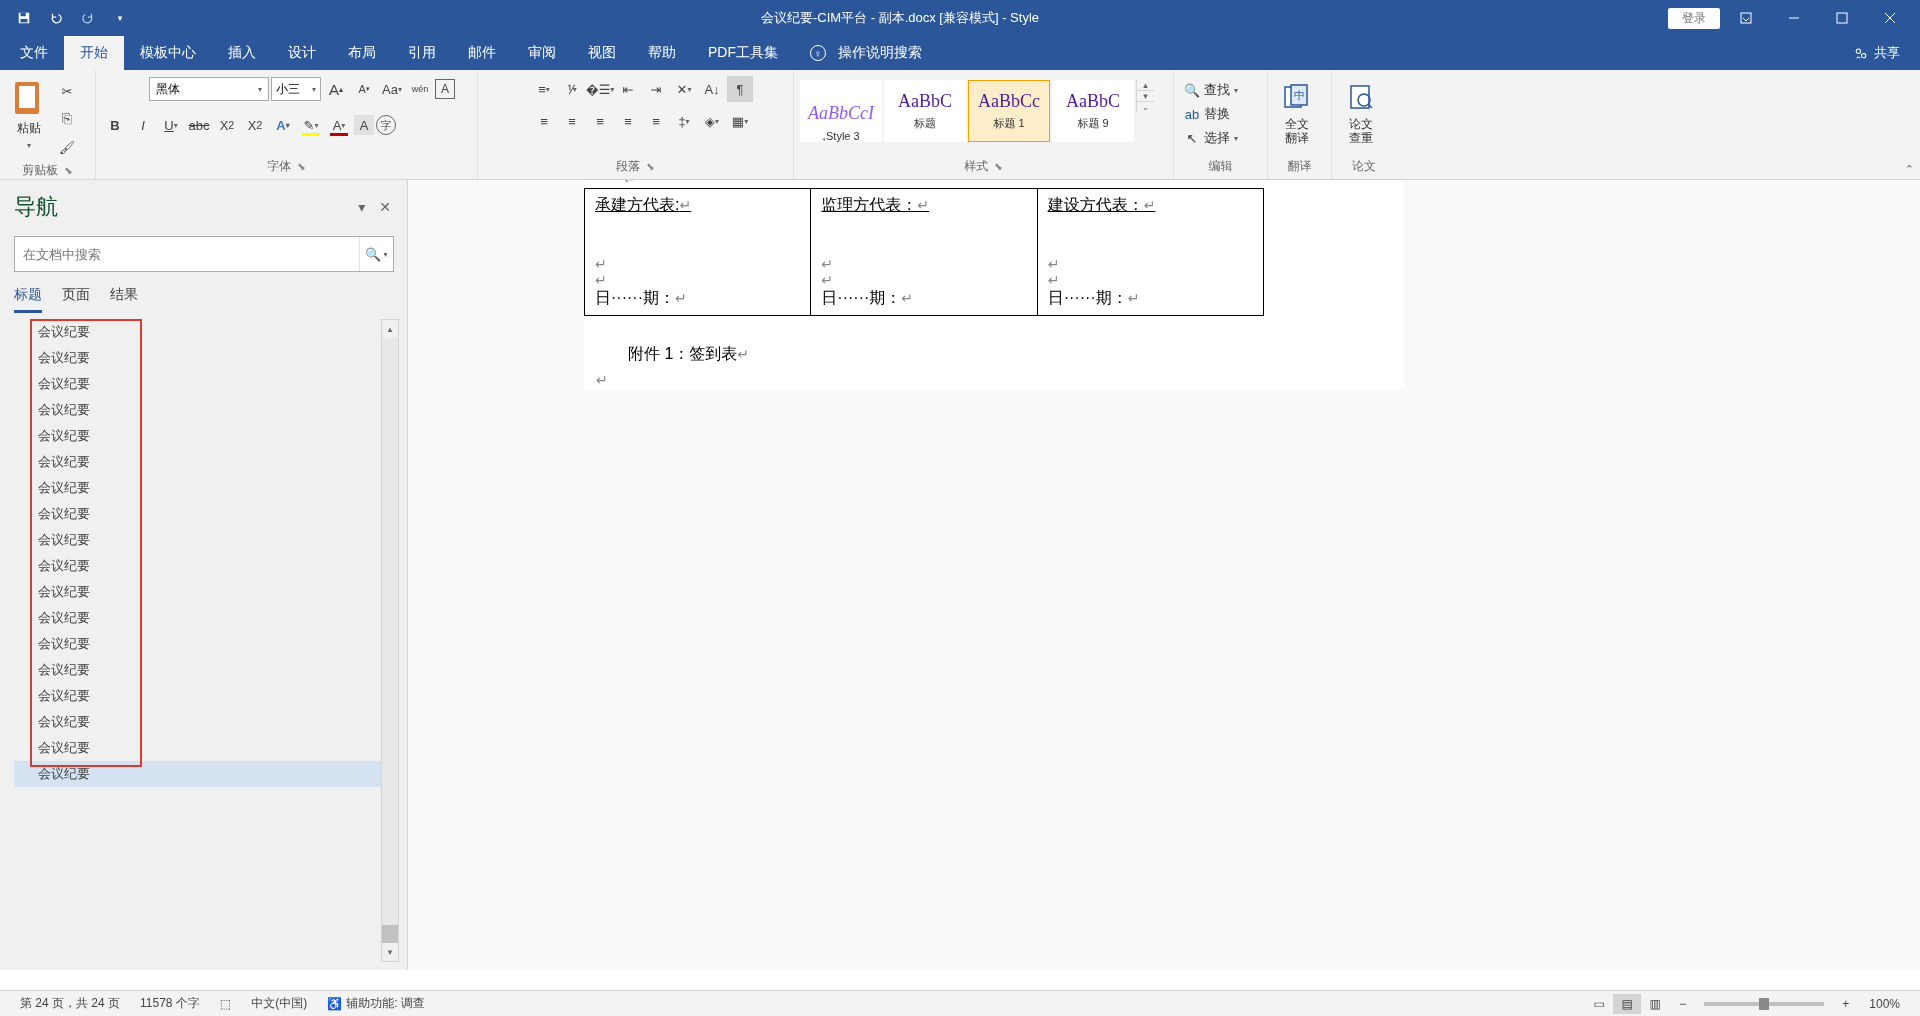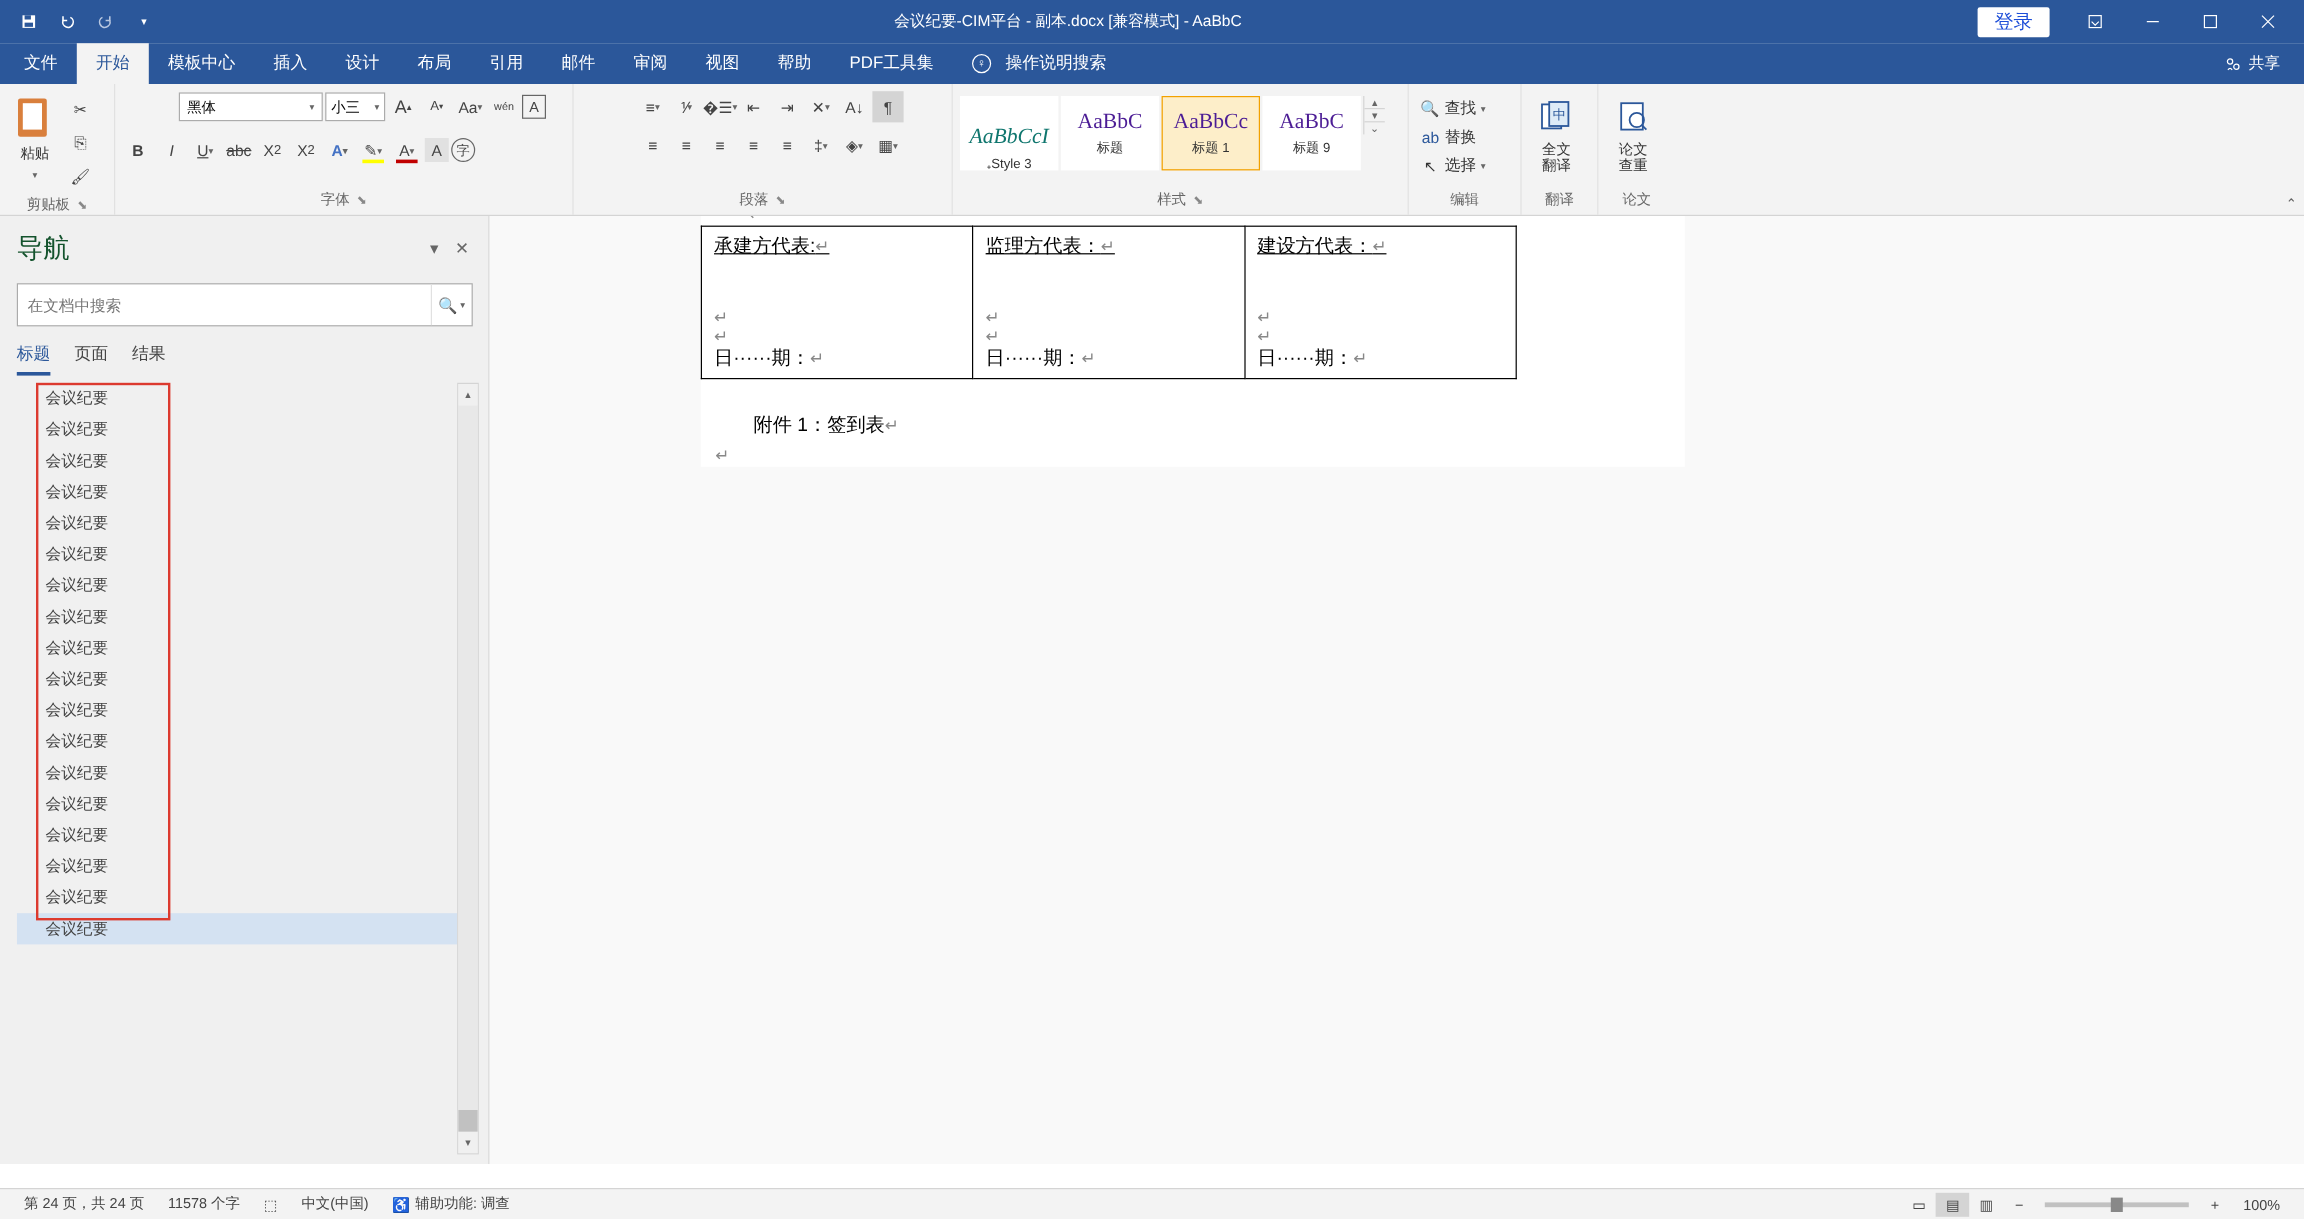--- a/index.html
+++ b/index.html
@@ -5,21 +5,21 @@
 * { margin: 0; padding: 0; box-sizing: border-box; font-family: "Microsoft YaHei", "Segoe UI", sans-serif; }
 body { width: 1920px; height: 1016px; background: #fff; overflow: hidden; position: relative; }
 
 
 .titlebar { height: 36px; background: #2b579a; display: flex; align-items: center; color: #fff; font-size: 12px; }
 .titlebar-left { display: flex; align-items: center; gap: 8px; padding-left: 12px; }
 .qat-btn { width: 24px; height: 24px; display: flex; align-items: center; justify-content: center; color: #fff; font-size: 14px; }
 .qat-btn svg { width: 14px; height: 14px; }
 .titlebar-center { flex: 1; text-align: center; font-size: 13px; }
 .titlebar-right { display: flex; align-items: center; gap: 4px; padding-right: 8px; }
-.login-btn { background: #fff; color: #1d4ed8; padding: 2px 14px; font-size: 16px; border-radius: 2px; margin-right: 12px; }
+.login-btn { background: #fff; color: #737373; padding: 2px 14px; font-size: 12px; border-radius: 2px; }
 .win-btn { width: 44px; height: 36px; display: flex; align-items: center; justify-content: center; font-size: 14px; }
 .win-btn svg { width: 12px; height: 12px; stroke: #fff; fill: none; stroke-width: 1; }
 
 
 .menubar { height: 34px; background: #2b579a; display: flex; align-items: center; padding: 0 4px; }
 .menu-item { padding: 0 16px; height: 34px; display: flex; align-items: center; color: #fff; font-size: 14px; }
 .menu-item.active { background: #f3f3f3; color: #2b579a; }
 .menu-spacer { flex: 1; }
 .menu-right { display: flex; align-items: center; color: #fff; font-size: 13px; padding-right: 16px; gap: 6px; }
 .help-icon { width: 16px; height: 16px; border: 1.5px solid #fff; border-radius: 50%; display: inline-flex; align-items: center; justify-content: center; font-size: 10px; margin-right: 6px; }
@@ -44,21 +44,21 @@
 
 .font-name { width: 120px; height: 24px; border: 1px solid #ababab; background: #fff; font-size: 12px; padding: 0 6px; display: flex; align-items: center; justify-content: space-between; }
 .font-size { width: 50px; height: 24px; border: 1px solid #ababab; background: #fff; font-size: 12px; padding: 0 4px; display: flex; align-items: center; justify-content: space-between; }
 .font-row2 { display: flex; gap: 2px; align-items: center; margin-top: 4px; }
 .caret { font-size: 8px; color: #666; }
 
 
 .style-item { width: 82px; height: 62px; border: 1px solid transparent; display: flex; flex-direction: column; align-items: center; justify-content: center; font-size: 11px; color: #333; background: #fff; }
 .style-item.selected { border: 1px solid #f2a100; background: #fdeec9; }
 .style-preview { font-size: 18px; color: #4c1d95; font-family: "SimSun", serif; margin-bottom: 4px; }
-.style-preview.normal { color: #0f766e; margin-top: 23px; }
+.style-preview.normal { color: #8b5cf6; margin-top: 23px; }
 .style-scroll { width: 18px; display: flex; flex-direction: column; border-left: 1px solid #d4d4d4; }
 .style-scroll-btn { flex: 1; display: flex; align-items: center; justify-content: center; font-size: 9px; color: #666; border-bottom: 1px solid #d4d4d4; }
 
 
 .edit-row { display: flex; align-items: center; gap: 4px; font-size: 13px; color: #333; height: 24px; padding: 0 4px; }
 .edit-icon { width: 16px; height: 16px; display: inline-flex; align-items: center; justify-content: center; }
 
 
 .main-area { display: flex; height: 790px; }
 .nav-pane { width: 408px; background: #f0f0f0; border-right: 1px solid #d4d4d4; display: flex; flex-direction: column; padding: 12px 8px 8px 14px; position: relative; }
@@ -128,21 +128,21 @@
     <div class="qat-btn">
       <svg viewBox="0 0 16 16" fill="none" stroke="#b8c7e0" stroke-width="1.5">
           <path d="M5 4 A5 5 0 1 0 12 7"></path>
           <path d="M12 3 L12 7 L8 7"></path>
         </svg>
     </div>
     <div class="qat-btn">
         <span style="font-size:9px">▾</span>
       </div>
   </div>
-  <div class="titlebar-center">会议纪要-CIM平台 - 副本.docx [兼容模式] - AaBbC</div>
+  <div class="titlebar-center">会议纪要-CIM平台 - 副本.docx [兼容模式] - Style</div>
   <div class="titlebar-right">
     <div class="login-btn">登录</div>
     <div class="win-btn">
         <svg viewBox="0 0 12 12">
           <rect x="1" y="1" width="10" height="10"></rect>
           <path d="M3 6 L6 9 L9 6" stroke="#fff"></path>
         </svg>
       </div>
     <div class="win-btn">
         <svg viewBox="0 0 12 12">

